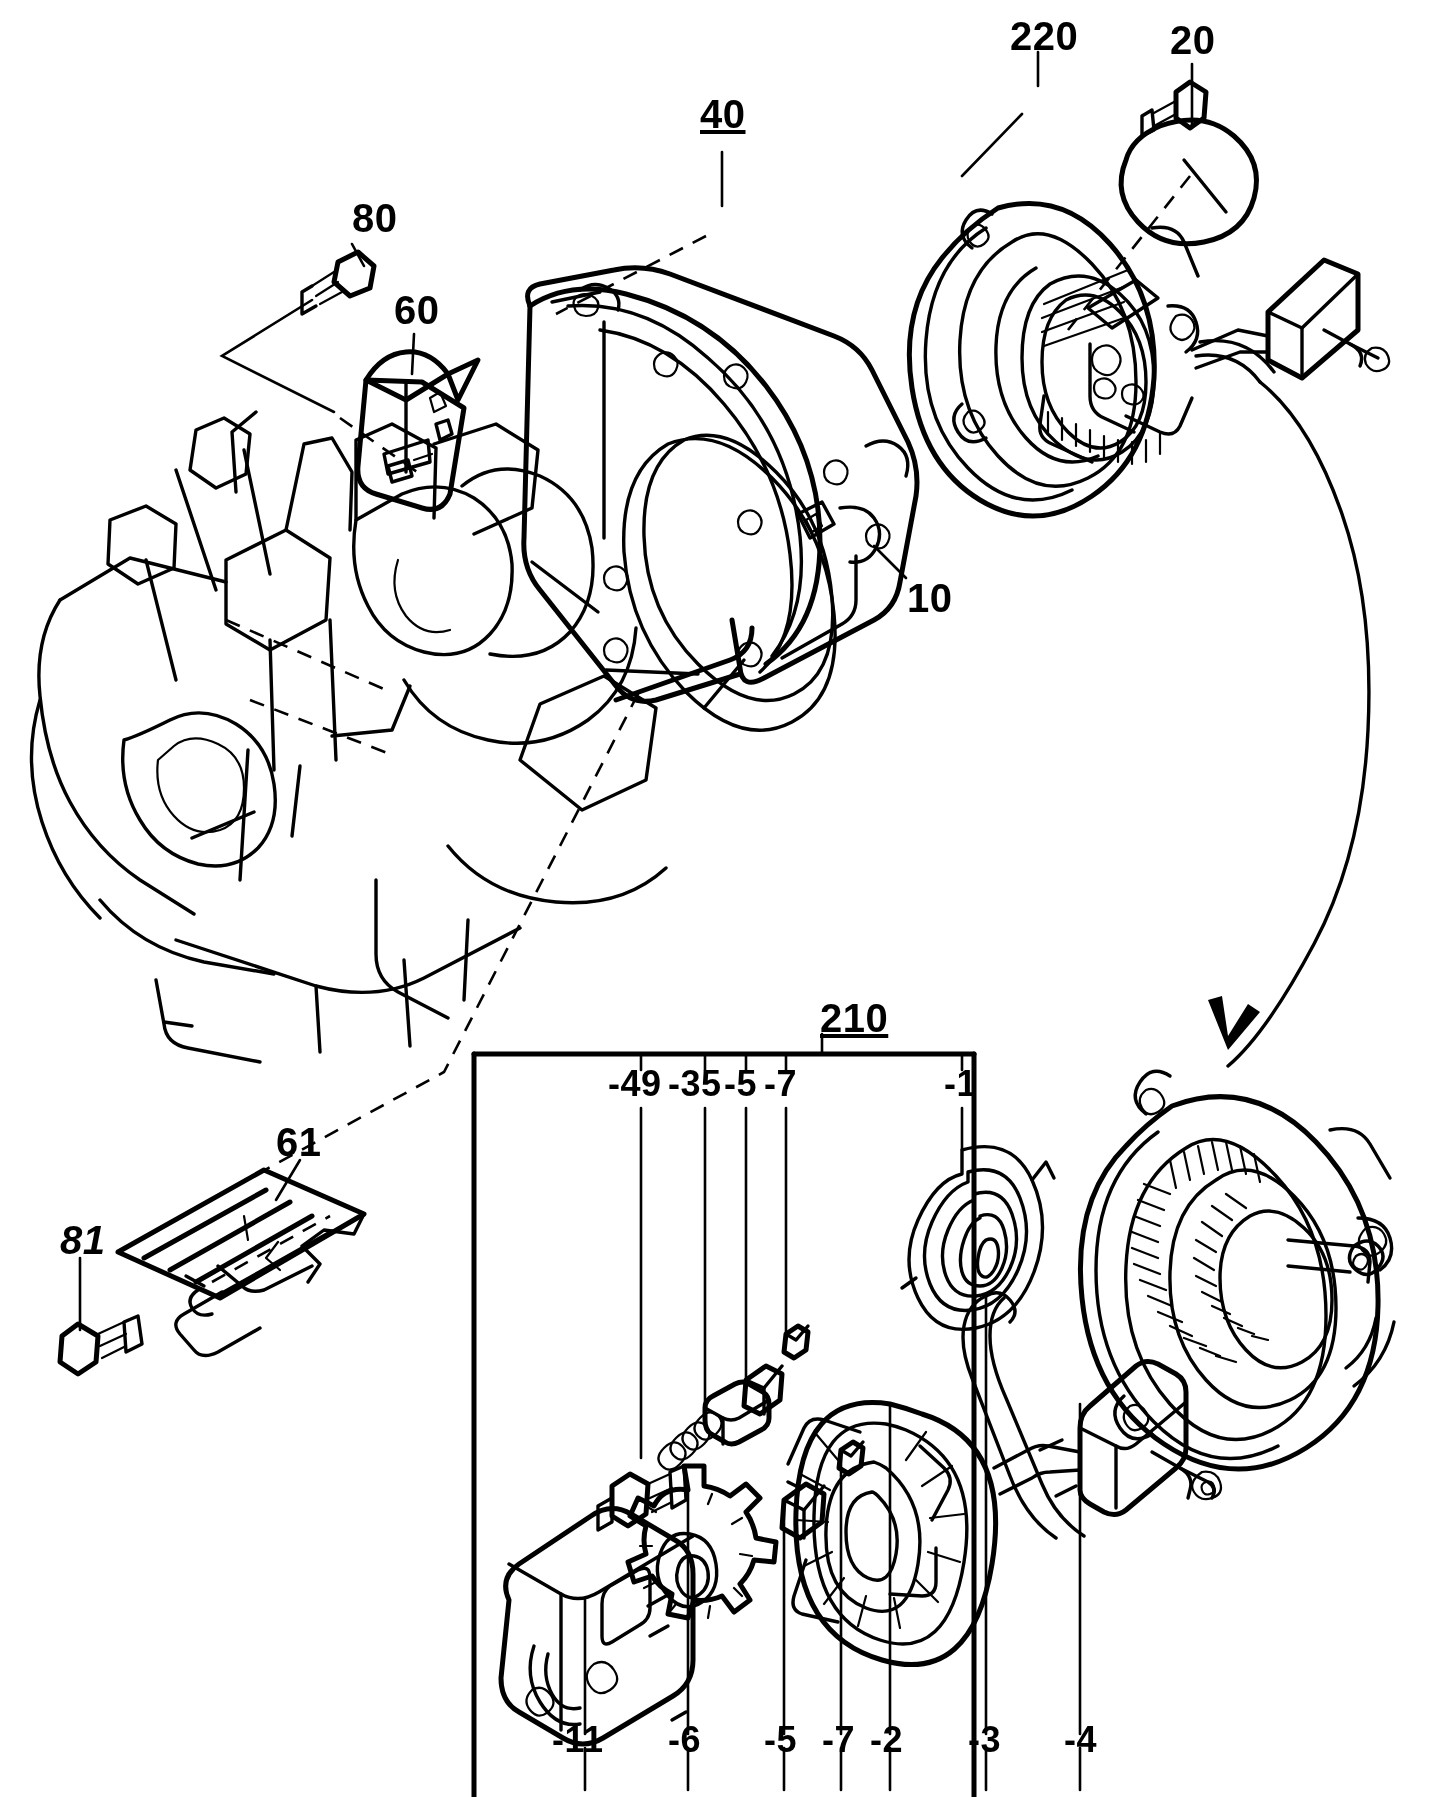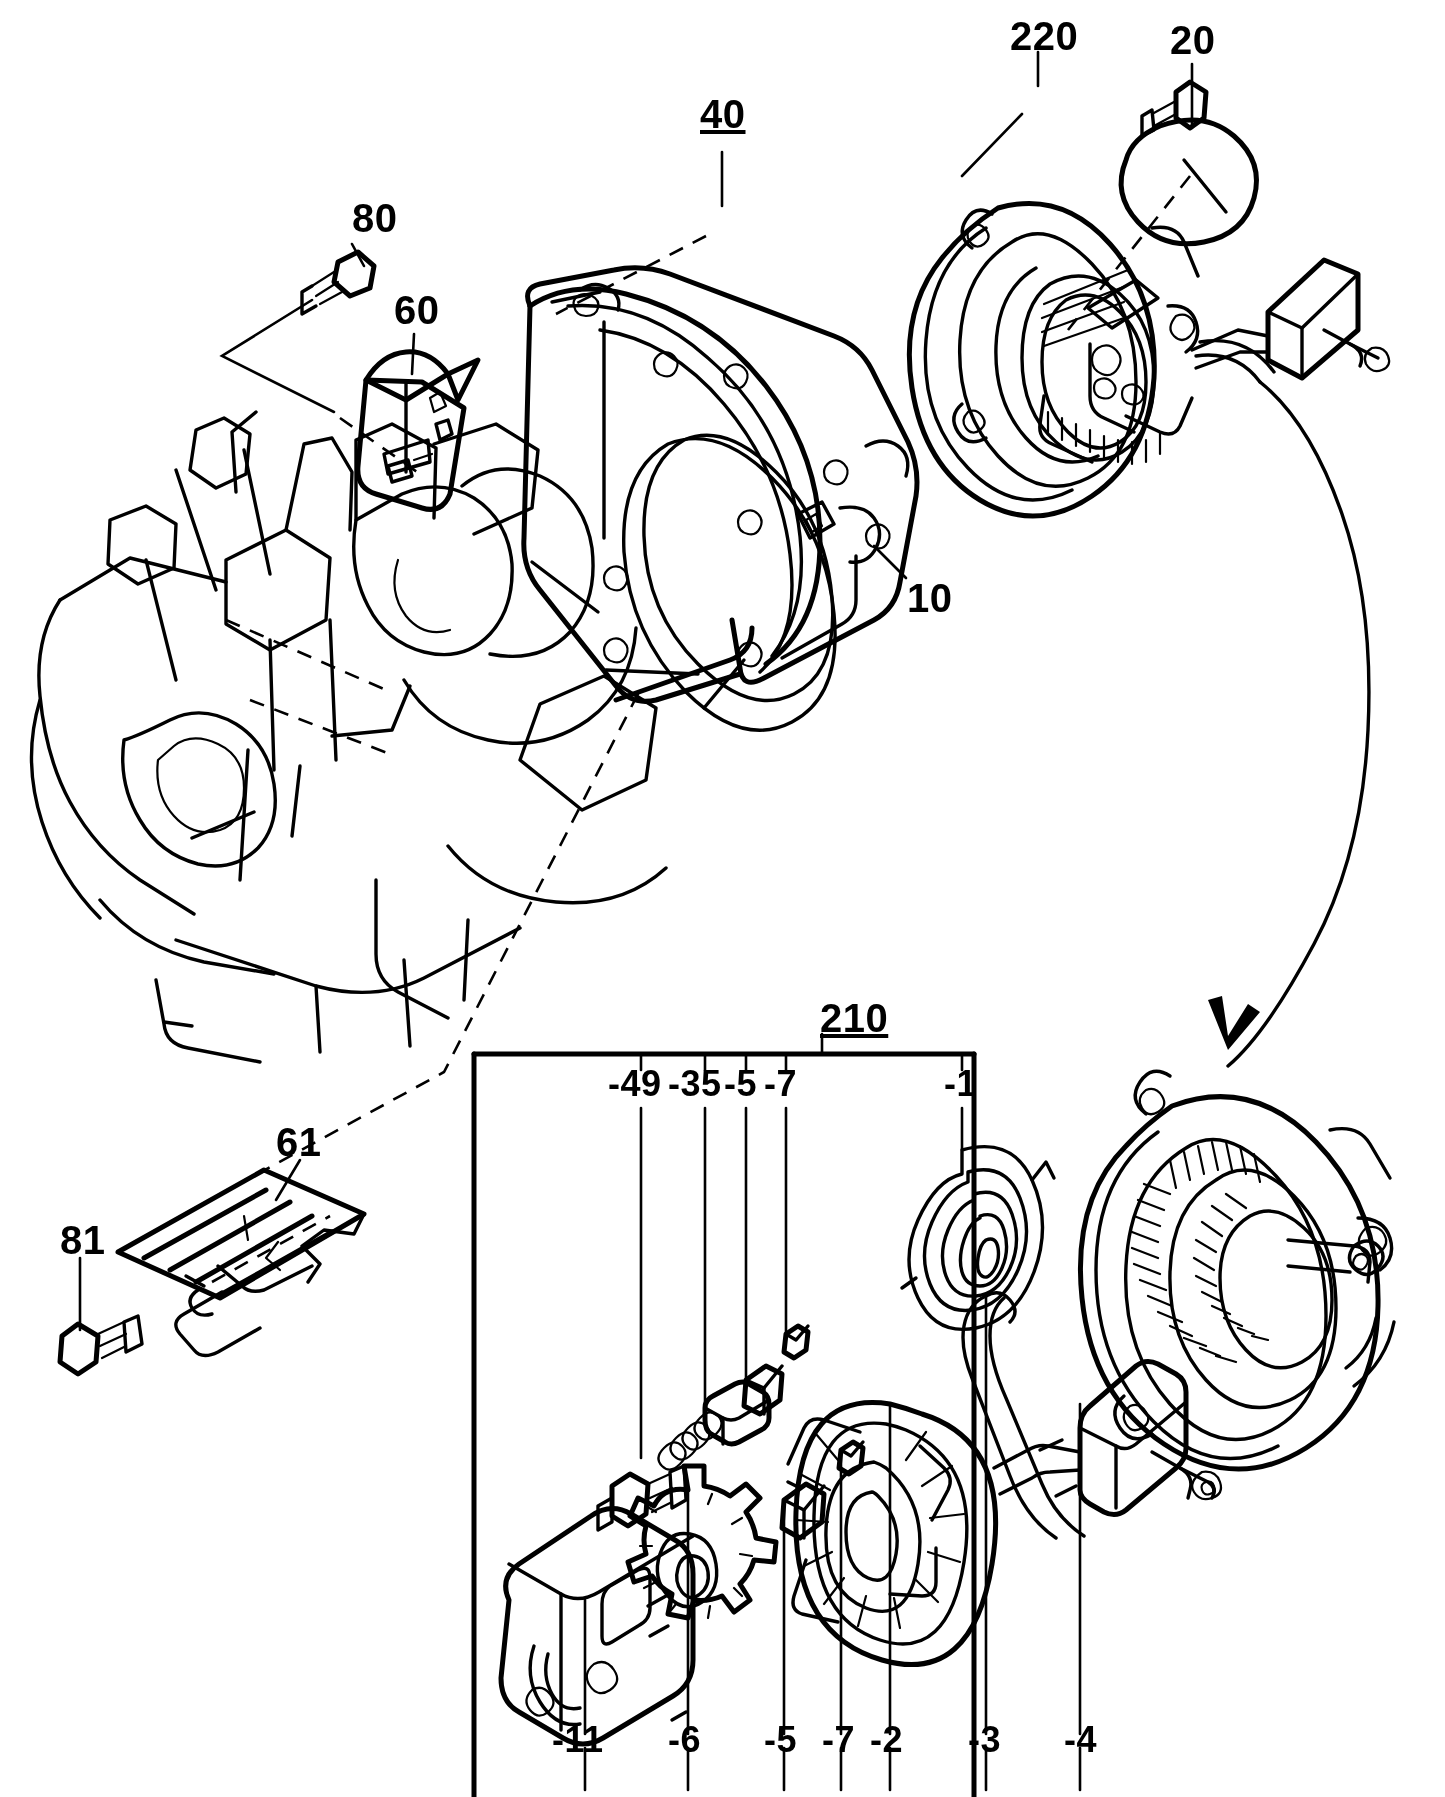--- a/index.html
+++ b/index.html
@@ -417,21 +417,21 @@
   <div class="lbl lbl-lg" style="left:700px;top:94px;text-decoration:underline;">40</div>
 
   <div class="lbl lbl-lg" style="left:1010px;top:8px;margin-top:8px;">220</div>
 
   <div class="lbl lbl-lg" style="left:1170px;top:20px;text-align:right;">20</div>
 
   <div class="lbl lbl-lg" style="left:868px;top:578px;margin-left:39px;">10</div>
 
   <div class="lbl lbl-lg" style="left:276px;top:1122px;">61</div>
 
-  <div class="lbl lbl-lg" style="left:60px;top:1220px;">81</div>
+  <div class="lbl lbl-lg" style="left:60px;top:1220px;font-style:italic;">81</div>
 
   <div class="lbl lbl-lg" style="left:820px;top:998px;text-decoration:underline;">210</div>
 
   <div class="lbl lbl-md" style="left:608px;top:1066px;">-49</div>
   <div class="lbl lbl-md" style="left:668px;top:1066px;">-35</div>
   <div class="lbl lbl-md" style="left:724px;top:1066px;">-5</div>
   <div class="lbl lbl-md" style="left:764px;top:1066px;">-7</div>
   <div class="lbl lbl-md" style="left:944px;top:1066px;">-1</div>
 
   <div class="lbl lbl-md" style="left:552px;top:1722px;">-11</div>

